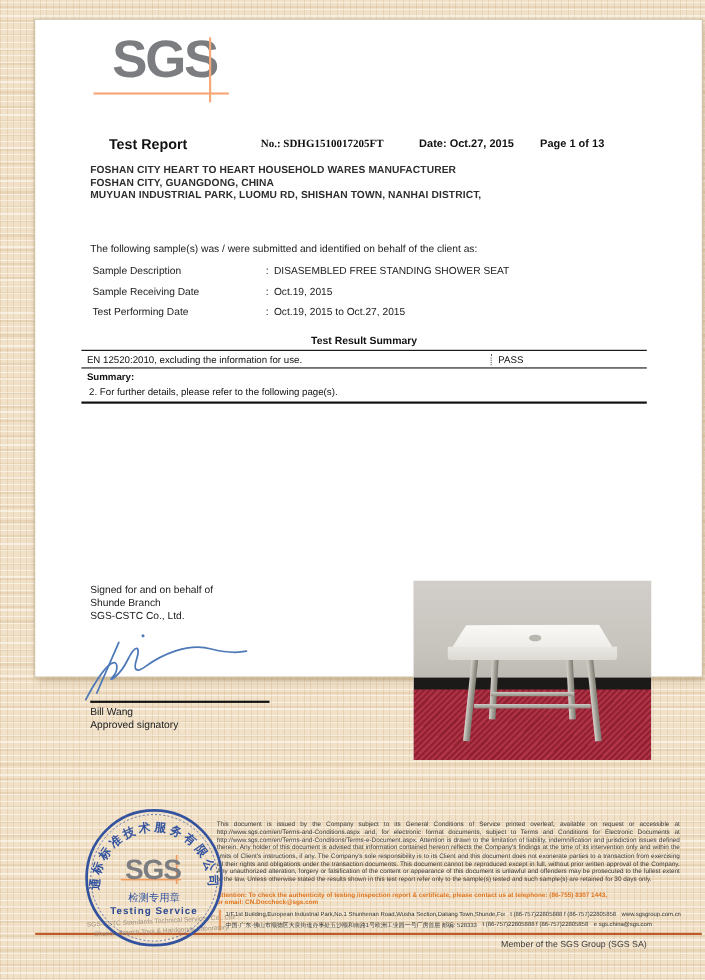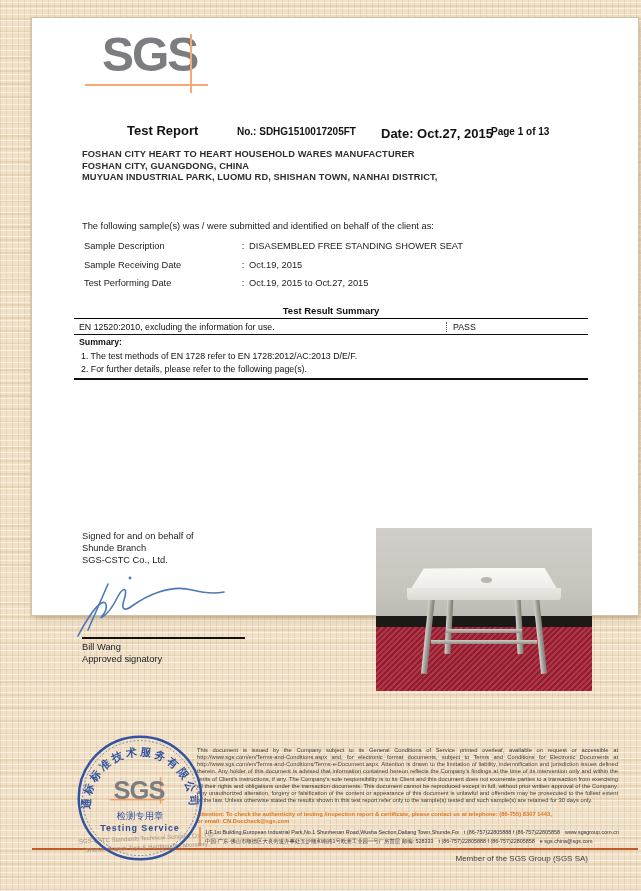--- a/index.html
+++ b/index.html
@@ -21,23 +21,23 @@
   .abs{ position:absolute; }
 
   
   .logo-text{ position:absolute; left:70px; top:13px; font-size:48px; font-weight:bold;
     color:#7b7d80; letter-spacing:-2px; line-height:1; }
   .logo-vline{ position:absolute; left:158px; top:16px; width:2px; height:59px; background:#f6a877; }
   .logo-hline{ position:absolute; left:53px; top:66px; width:123px; height:2px; background:#f6a877; }
 
   
   .hdr{ font-weight:bold; color:#111; white-space:nowrap; }
-  .hdr-title{ left:67px; top:105px; font-size:13px;margin-left:28px; }
-  .hdr-no{ left:205px; top:108px; font-size:10px; }
-  .hdr-date{ left:349px; top:108px; font-size:13px; }
+  .hdr-title{ left:67px; top:105px; font-size:13px; }
+  .hdr-no{ left:205px; top:108px; font-size:10px;font-family:Liberation Serif, serif; }
+  .hdr-date{ left:349px; top:108px; font-size:10px; }
   .hdr-page{ left:459px; top:108px; font-size:10px; }
 
   .client{ left:50px; top:131px; font-size:9.3px; line-height:11.5px; color:#2e2e2e; font-weight:bold; letter-spacing:.1px;}
   .intro{ left:50px; top:203px; font-size:9.3px; color:#222; }
 
   .samples{ left:52px; top:219px; width:480px; font-size:9.3px; color:#222; }
   .srow{ display:flex; height:18.6px; align-items:center; }
   .slabel{ width:153px; }
   .scolon{ width:12px; text-align:center; }
 
@@ -150,21 +150,20 @@
 
   <div class="abs rtable">
     <div class="rtitle">Test Result Summary</div>
     <div class="tline"></div>
     <div class="trow">
       <span class="c1">EN 12520:2010, excluding the information for use.</span>
       <span class="c2">PASS</span>
     </div>
     <div class="tsummary">
       <div class="slab">Summary:</div>
-      <div class="sitem">1.  The test methods of EN 1728 refer to EN 1728:2012/AC:2013 D/E/F.</div>
       <div class="sitem">2.  For further details, please refer to the following page(s).</div>
     </div>
   </div>
 
   <div class="abs signed">
     <div>Signed for and on behalf of</div>
     <div>Shunde Branch</div>
     <div>SGS-CSTC Co., Ltd.</div>
   </div>
   <svg class="abs sigimg" width="185" height="72" viewBox="0 0 185 72">

